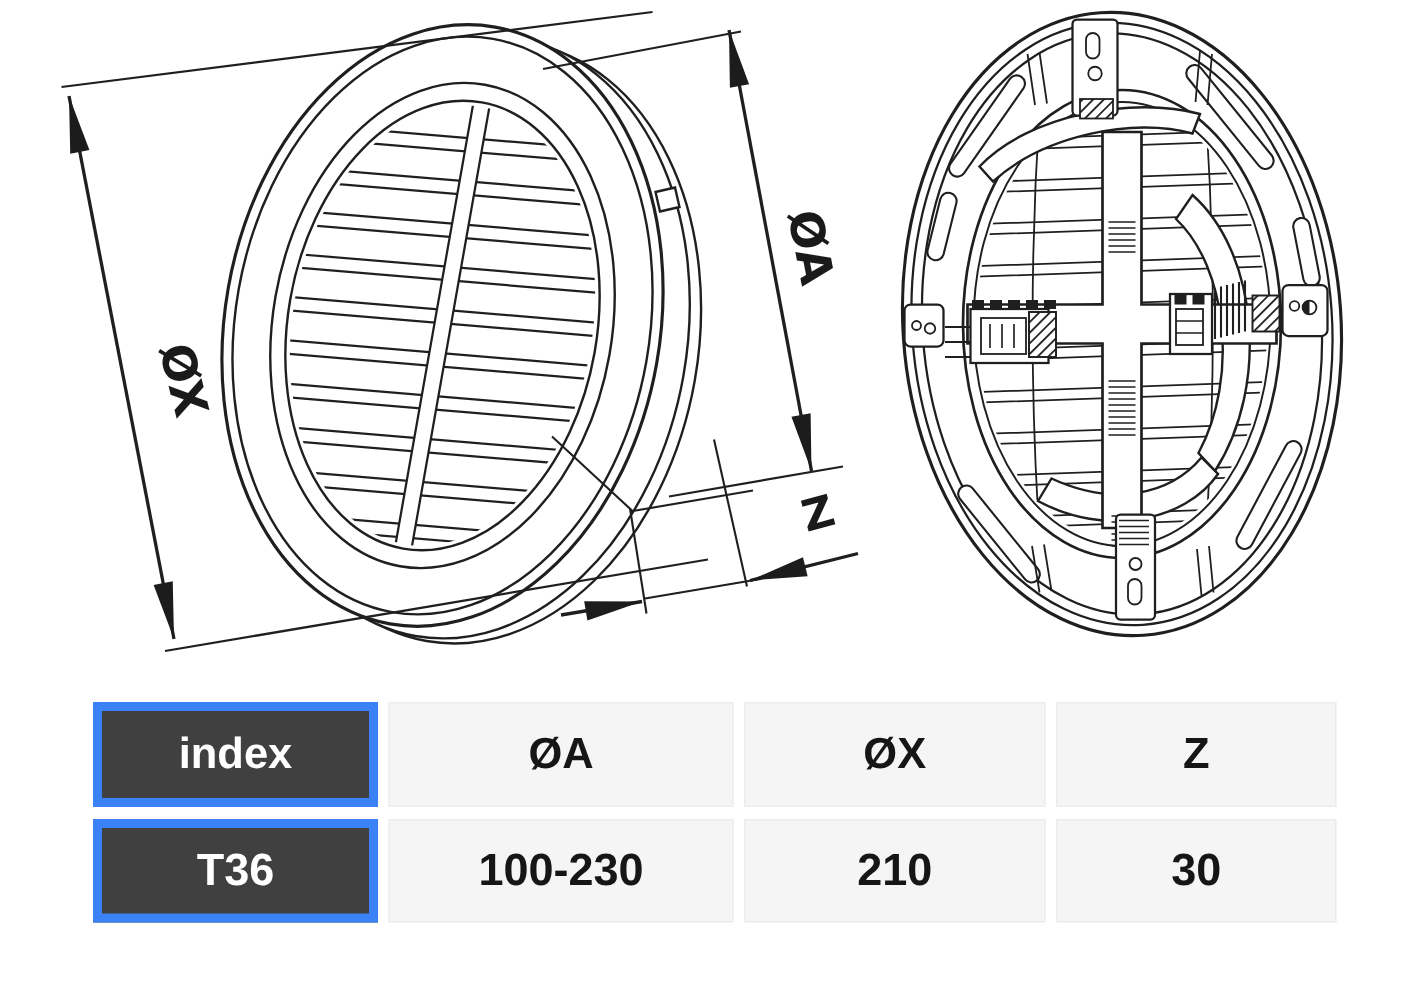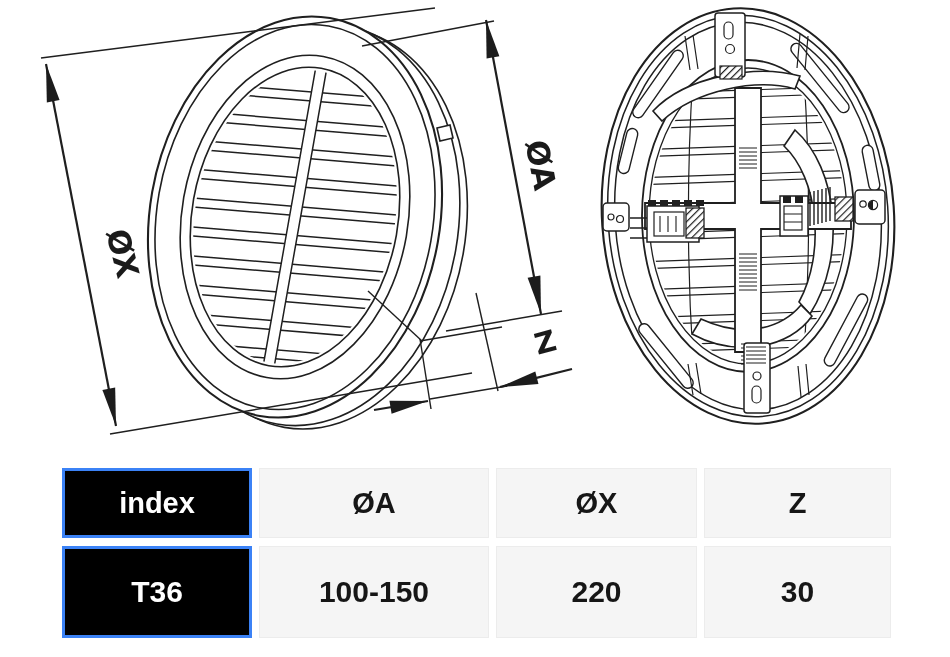--- a/index.html
+++ b/index.html
@@ -3,24 +3,24 @@
 <meta charset="utf-8">
 <style>
   html,body{margin:0;padding:0;background:#fff;}
   .screen{position:relative;width:950px;height:657px;background:#ffffff;overflow:hidden;
           font-family:"Liberation Sans",sans-serif;}
   svg{position:absolute;left:0;top:0;}
   svg text{font-family:"DejaVu Sans","Liberation Sans",sans-serif;font-weight:bold;fill:#1a1a1a;}
   .spec-table{position:absolute;left:62px;top:468px;display:flex;flex-direction:column;}
   .t-row{display:flex;gap:7px;}
   .t-row.head{height:70px;margin-bottom:8px;}
-  .t-row.data{height:92px;}
+  .t-row.data{height:69px;}
   .cell{box-sizing:border-box;display:flex;align-items:center;justify-content:center;
         font-weight:bold;color:#161616;background:#f5f5f5;border:1px solid #ececec;}
-  .cell.accent{background:#000000;border:3px solid #3b82f6;color:#ffffff;}
+  .cell.accent{background:#404040;border:6px solid #3b82f6;color:#ffffff;}
   .c-index{width:190px;}
   .c-a{width:230px;}
   .c-x{width:201px;}
   .c-z{width:187px;}
   .head .cell{font-size:29px;}
   .data .cell{font-size:30px;}
 </style>
 </head>
 <body>
 
@@ -212,19 +212,19 @@
 
   <div class="spec-table">
     <div class="t-row head">
       <div class="cell accent c-index">index</div>
       <div class="cell c-a">ØA</div>
       <div class="cell c-x">ØX</div>
       <div class="cell c-z">Z</div>
     </div>
     <div class="t-row data">
       <div class="cell accent c-index">T36</div>
-      <div class="cell c-a">100-150</div>
-      <div class="cell c-x">220</div>
+      <div class="cell c-a">100-230</div>
+      <div class="cell c-x">210</div>
       <div class="cell c-z">30</div>
     </div>
   </div>
 
 </div>
 
 </body></html>

